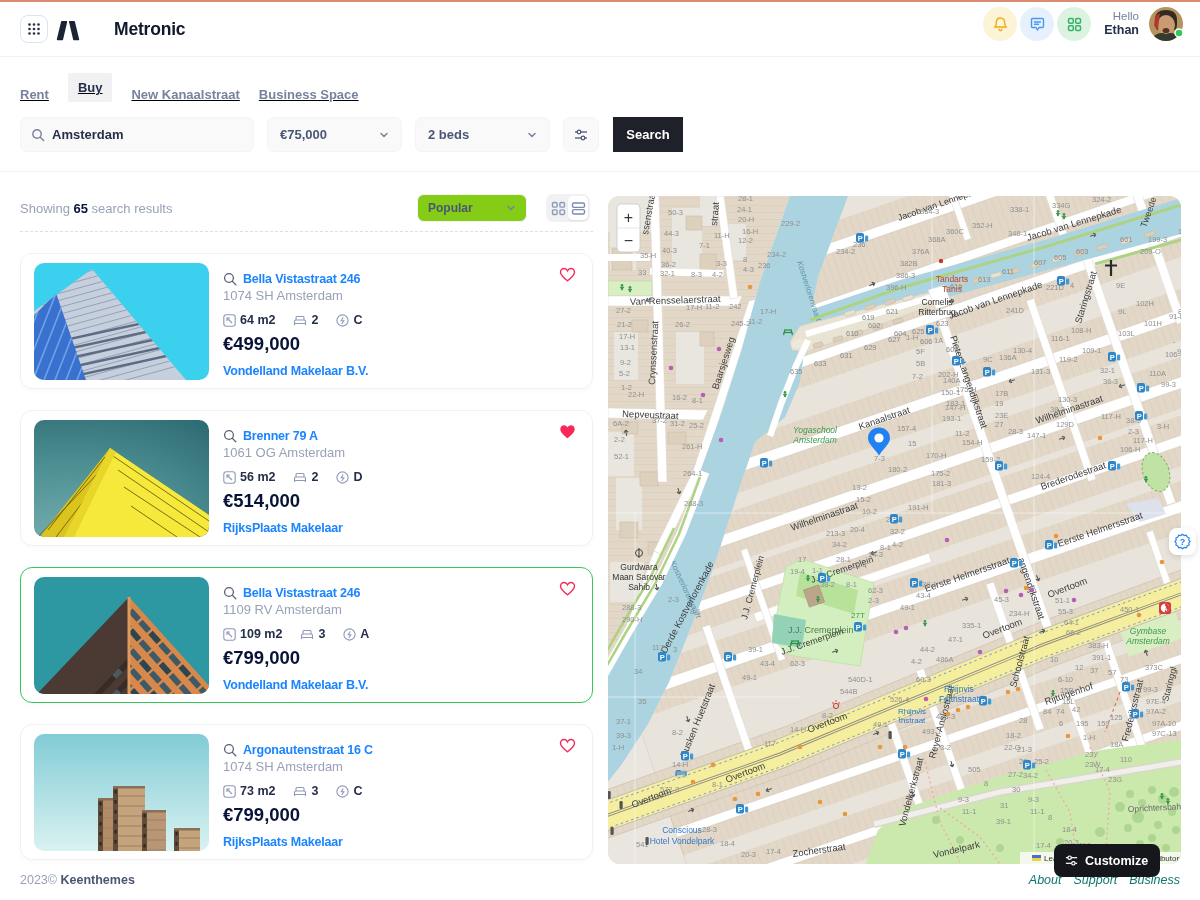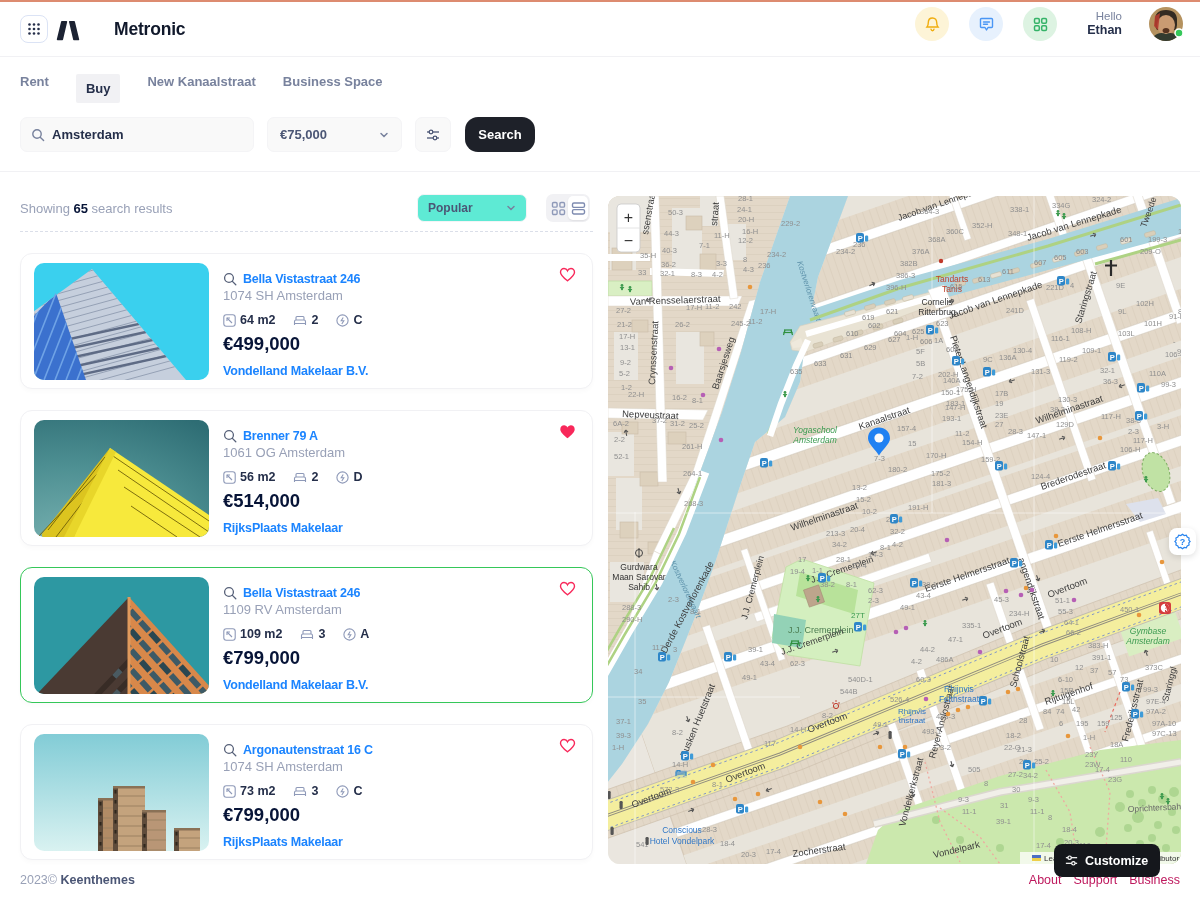--- a/index.html
+++ b/index.html
@@ -7,48 +7,48 @@
   font-family:"Liberation Sans", sans-serif; }
 .topline { height:2px; background:#dd8b70; }
 
 .hdr { height:55px; border-bottom:1px solid #f1f1f4; display:flex; align-items:center; padding:0 20px; position:relative; }
 .gridbtn { width:28px; height:28px; border:1px solid #dbe3f5; border-radius:8px; display:flex; align-items:center; justify-content:center; }
 .logo { display:flex; align-items:center; margin-left:7px;gap:27px; }
 .logotxt { font-size:17.5px; font-weight:bold; color:#10182b; margin-left:6px; letter-spacing:-0.2px; }
 .nav { display:flex; align-items:center; margin-left:34px; gap:16px; }
 .nav a { font-size:13px; font-weight:bold; color:#78829d; text-decoration:none; }
 .nav a.act { color:#252f4a; background:#f5f5f7; border-radius:7px; padding:8px 9px; }
-.hright { position:absolute; right:16px; top:0; height:44px; display:flex; align-items:center; gap:20px; }
+.hright { position:absolute; right:16px; top:0; height:44px; display:flex; align-items:center; gap:3px; }
 .cir { width:34px; height:34px; border-radius:50%; display:flex; align-items:center; justify-content:center; }
 .cir.y { background:#fdf4d7; } .cir.b { background:#e7f1fd; } .cir.g { background:#ddf3e2; }
 .hello { text-align:right; margin:0 6px 0 10px; line-height:1.25; }
 .hello .h1 { font-size:11.5px; color:#78829d; }
 .hello .h2 { font-size:12.5px; color:#252f4a; font-weight:bold; }
 
 .filters { padding:17px 20px 0 20px; border-bottom:1px solid #f1f1f4; height:115px; }
-.tabs { display:flex; align-items:flex-start; gap:27px; height:28px; }
+.tabs { display:flex; align-items:flex-end; gap:19px; height:28px;text-decoration:underline; }
 .tabs span { font-size:13px; font-weight:bold; color:#78829d; }
 .tabs span.act { color:#252f4a; background:#f1f1f4; border-radius:2px; padding:7px 10px; }
 .frow { display:flex; align-items:center; margin-top:15px; }
 .inp { background:#f9f9f9; border:1px solid #f4f4f6; border-radius:7px; height:35px; display:flex; align-items:center; font-size:13px; color:#252f4a; font-weight:bold; }
 .search { width:234px; padding:0 10px; }
 .search span { color:#252f4a; margin-left:7px; }
 .sel { width:135px; padding:0 12px; justify-content:space-between; margin-left:13px; color:#4b5675; }
 .sel:first-child { margin-left:0; }
 .chev { width:10px; height:10px; }
 .fbtn { width:36px; height:35px; margin-left:13px; background:#f9f9f9; border:1px solid #f4f4f6; border-radius:7px; display:flex; align-items:center; justify-content:center; }
-.sbtn { margin-left:14px; width:70px; height:35px; background:#1e2129; color:#fff; font-size:13px; font-weight:bold; border-radius:13px; display:flex; align-items:center; justify-content:center; }
+.sbtn { margin-left:14px; width:70px; height:35px; background:#1e2129; color:#fff; font-size:13px; font-weight:bold; border-radius:0; display:flex; align-items:center; justify-content:center; }
 
 .content { position:relative; height:692px; }
 .lcol { position:absolute; left:20px; top:0; width:573px; }
 .rrow { display:flex; align-items:center; justify-content:space-between; margin-top:22px; height:28px; }
 .showing { font-size:13px; color:#99a1b7; }
 .showing b { color:#071437; }
 .sort { display:flex; align-items:center; gap:19px; margin-right:3px; }
-.popsel { width:110px; height:28px; background:#5eead4; border:1px solid #f4f4f6; border-radius:7px; display:flex; align-items:center; justify-content:space-between; padding:0 10px; font-size:12px; font-weight:bold; color:#4b5675; }
+.popsel { width:110px; height:28px; background:#84cc16; border:1px solid #f4f4f6; border-radius:7px; display:flex; align-items:center; justify-content:space-between; padding:0 10px; font-size:12px; font-weight:bold; color:#4b5675; }
 .toggle { width:44px; height:28px; background:#f1f1f4; border-radius:7px; display:flex; align-items:center; padding:2px; }
 .tg { width:20px; height:24px; display:flex; align-items:center; justify-content:center; border-radius:5px; }
 .tg.act { background:#fff; box-shadow:0 1px 2px rgba(0,0,0,0.08); }
 .dash { border-top:1px dashed #dbdfe9; margin-top:9px; }
 
 .card { position:relative; width:573px; height:136px; background:#fff; border:1px solid #f1f1f4; border-radius:12px; margin-top:21px; box-shadow:0 3px 4px rgba(0,0,0,0.02); }
 .card.sel2 { border:1px solid #35c759; }
 .cimg { position:absolute; left:13px; top:9px; width:175px; height:117px; border-radius:10px; overflow:hidden; }
 .cbody { position:absolute; left:202px; top:7px; }
 .ctitle { display:flex; align-items:center; font-size:12.5px; font-weight:bold; color:#1b84ff; margin-top:11px; letter-spacing:-0.2px; }
@@ -61,21 +61,21 @@
 .cagency { font-size:12.5px; font-weight:bold; color:#1b84ff; margin-top:9px; letter-spacing:-0.2px; }
 .heart { position:absolute; right:16px; top:13px; }
 
 .mapwrap { position:absolute; left:608px; top:24px; width:573px; height:668px; }
 .mapbox { width:573px; height:668px; border-radius:12px; overflow:hidden; position:relative; background:#eceae3; }
 .custbtn { position:absolute; left:446px; top:648px; height:33px; background:#15171c; border-radius:8px; color:#fff; font-size:12.5px; font-weight:bold; display:flex; align-items:center; padding:0 12px 0 10px; gap:6px; z-index:5; }
 .helpbtn { position:absolute; left:561px; top:332px; width:27px; height:27px; background:#fff; border-radius:8px; box-shadow:0 2px 6px rgba(0,0,0,0.12); display:flex; align-items:center; justify-content:center; z-index:5; }
 
 .footer { position:absolute; left:0; top:870px; width:1200px; height:30px; display:flex; align-items:flex-start; justify-content:space-between; padding:3px 20px 0 20px; font-size:12.5px; }
 .footer .l { color:#99a1b7; } .footer .l b { color:#4b5675; font-weight:bold; }
-.footer .r a { color:#be185d; margin-left:12px; text-decoration:none; }
+.footer .r a { color:#0f766e; margin-left:12px; text-decoration:none;font-style:italic; }
 </style>
 </head>
 <body>
 <div class="topline"></div>
 <div class="hdr">
   <div class="gridbtn">
     <svg width="14" height="14" viewBox="0 0 14 14">
         <g fill="#252f4a">
           <circle cx="2.5" cy="2.5" r="1.3"></circle>
           <circle cx="7" cy="2.5" r="1.3"></circle>
@@ -149,20 +149,26 @@
   <div class="frow">
     <div class="inp search">
         <svg width="14" height="14" viewBox="0 0 14 14" fill="none" stroke="#78829d" stroke-width="1.4">
           <circle cx="6" cy="6" r="4.2"></circle>
           <line x1="9.2" y1="9.2" x2="12.6" y2="12.6" stroke-linecap="round"></line>
         </svg>
         <span>Amsterdam</span>
       </div>
     <div class="inp sel">
         <span>€75,000</span>
+        <svg class="chev" viewBox="0 0 10 10" fill="none" stroke="#78829d" stroke-width="1.5" stroke-linecap="round">
+          <path d="M2,3.5 L5,6.5 L8,3.5"></path>
+        </svg>
+      </div>
+    <div class="inp sel">
+        <span>2 beds</span>
         <svg class="chev" viewBox="0 0 10 10" fill="none" stroke="#78829d" stroke-width="1.5" stroke-linecap="round">
           <path d="M2,3.5 L5,6.5 L8,3.5"></path>
         </svg>
       </div>
     <div class="fbtn">
         <svg width="16" height="16" viewBox="0 0 16 16" fill="none" stroke="#4b5675" stroke-width="1.3">
           <line x1="2" y1="5" x2="14" y2="5"></line>
           <circle cx="6" cy="5" r="1.8" fill="#fff"></circle>
           <line x1="2" y1="11" x2="14" y2="11"></line>
           <circle cx="10" cy="11" r="1.8" fill="#fff"></circle>

